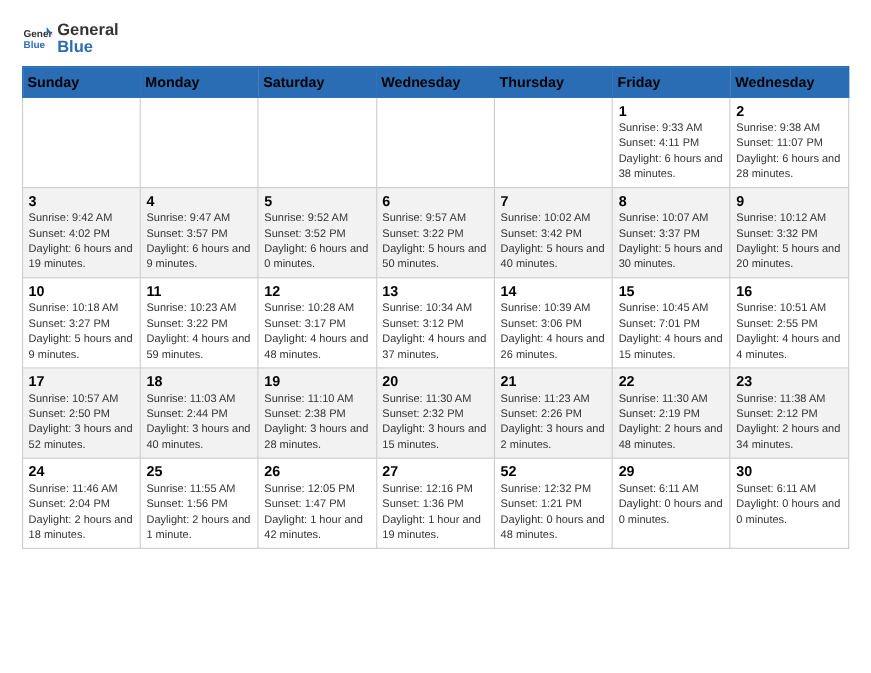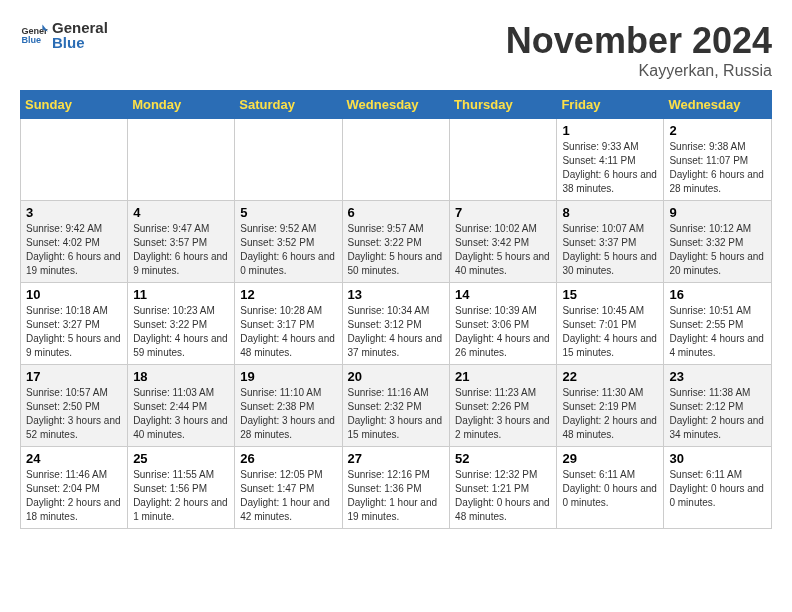--- a/index.html
+++ b/index.html
@@ -37,21 +37,21 @@
       font-size: 16px;
       color: #555;
     }
     table {
       width: 100%;
       border-collapse: collapse;
       font-size: 11px;
     }
     thead th {
       background-color: #2b6db5;
-      color: #fde047;
+      color: #000000;
       padding: 6px 4px;
       text-align: left;
       font-size: 13px;
       font-weight: bold;
       border: 1px solid #2b6db5;
     }
     tbody td {
       border: 1px solid #ccc;
       vertical-align: top;
       padding: 4px 5px;
@@ -88,24 +88,20 @@
     <svg class="logo-icon" viewBox="0 0 40 40" xmlns="http://www.w3.org/2000/svg">
       <text x="2" y="18" font-size="13" font-weight="bold" fill="#333" font-family="Arial">General</text>
       <text x="2" y="32" font-size="13" font-weight="bold" fill="#2b6db5" font-family="Arial">Blue</text>
       <polygon points="32,5 40,15 32,12" fill="#2b6db5"></polygon>
     </svg>
     <div style="line-height:1.1">
       <div style="font-size:15px;font-weight:bold;color:#333;line-height:1">General</div>
       <div style="font-size:15px;font-weight:bold;color:#2b6db5;line-height:1">Blue</div>
     </div>
   </div>
-  <div class="title-area">
-    <div class="month-title">November 2024</div>
-    <div class="location-title">Kayyerkan, Russia</div>
-  </div>
 </div>
 
 <table>
   <thead>
     <tr>
     <th>Sunday</th>
         <th>Monday</th>
         <th>Saturday</th>
         <th>Wednesday</th>
         <th>Thursday</th>
@@ -235,21 +231,21 @@
 Daylight: 3 hours and 40 minutes.</div>
         </td>
         <td>
           <span class="day-number">19</span>
           <div class="day-detail">Sunrise: 11:10 AM
 Sunset: 2:38 PM
 Daylight: 3 hours and 28 minutes.</div>
         </td>
         <td>
           <span class="day-number">20</span>
-          <div class="day-detail">Sunrise: 11:16 AM
+          <div class="day-detail">Sunrise: 11:30 AM
 Sunset: 2:32 PM
 Daylight: 3 hours and 15 minutes.</div>
         </td>
         <td>
           <span class="day-number">21</span>
           <div class="day-detail">Sunrise: 11:23 AM
 Sunset: 2:26 PM
 Daylight: 3 hours and 2 minutes.</div>
         </td>
         <td>

